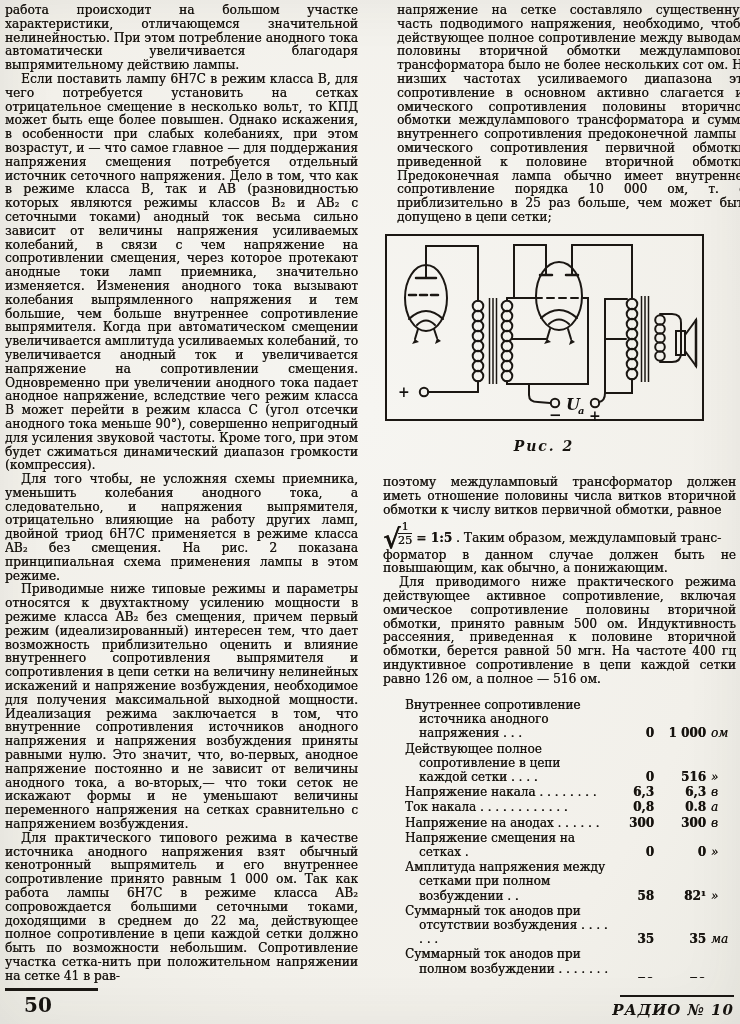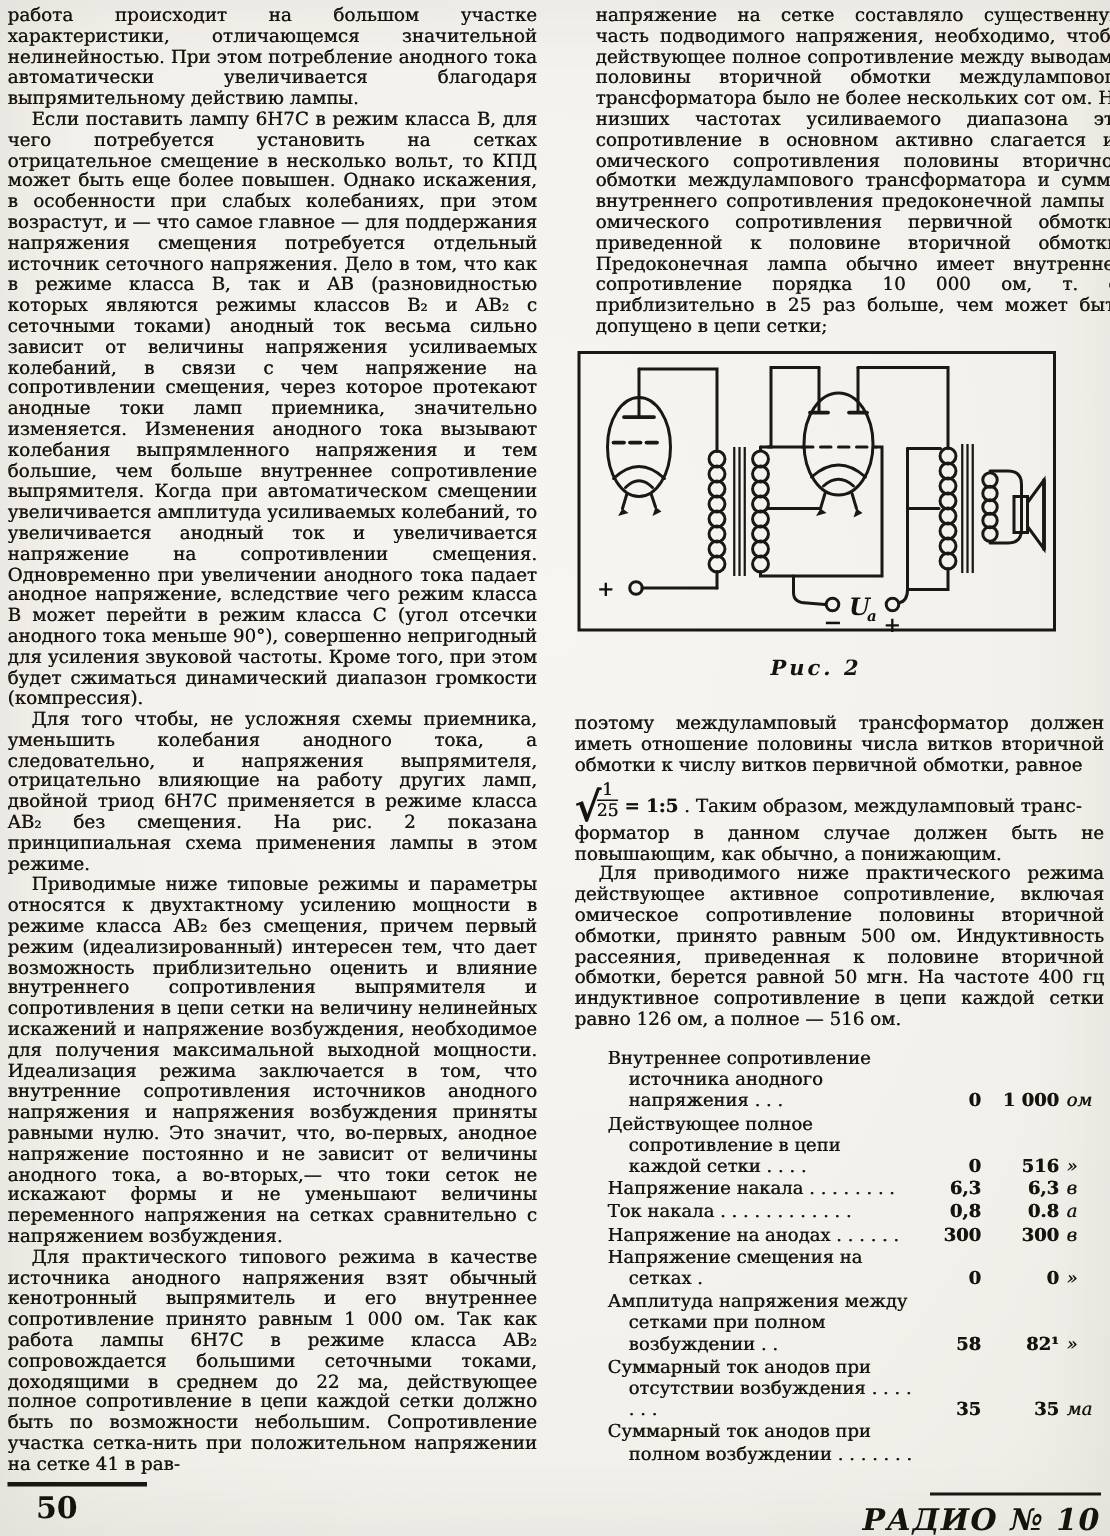--- a/index.html
+++ b/index.html
@@ -52,21 +52,21 @@
   }
   .trow{display:flex;align-items:flex-end;margin-bottom:1px;}
   .tlabel{flex:1;padding-left:14px;text-indent:-14px;text-align:left;margin-left:22px;}
   .tv1{width:44px;text-align:right;font-weight:bold;white-space:nowrap;}
   .tv2{width:52px;text-align:right;font-weight:bold;white-space:nowrap;}
   .tunit{width:26px;padding-left:5px;font-style:italic;white-space:nowrap;}
   
   .foot-rule-left{position:absolute;left:5px;top:988px;width:93px;height:3px;background:#1a1713;}
   #page-number{position:absolute;left:24px;top:993px;font-size:20px;font-weight:bold;}
   .foot-rule-right{position:absolute;left:620px;top:995px;width:114px;height:2px;background:#1a1713;}
-  #magazine-name{position:absolute;right:6px;top:1001px;font-size:20px;font-style:italic;font-weight:bold;letter-spacing:1px;}
+  #magazine-name{position:absolute;right:6px;top:1001px;font-size:15px;font-style:italic;font-weight:bold;letter-spacing:1px;}
   
   .ckt{stroke:#1b1713;fill:none;stroke-width:2;stroke-linecap:round;}
   .ckt-thick{stroke:#1b1713;fill:none;stroke-width:2.5;stroke-linecap:round;}
   .ckt-core{stroke:#1b1713;fill:none;stroke-width:1.5;}
   .ckt-fill{fill:#1b1713;stroke:none;}
   .ckt-text{fill:#141210;font-family:"DejaVu Serif",serif;}
 </style>
 </head>
 <body>
 

